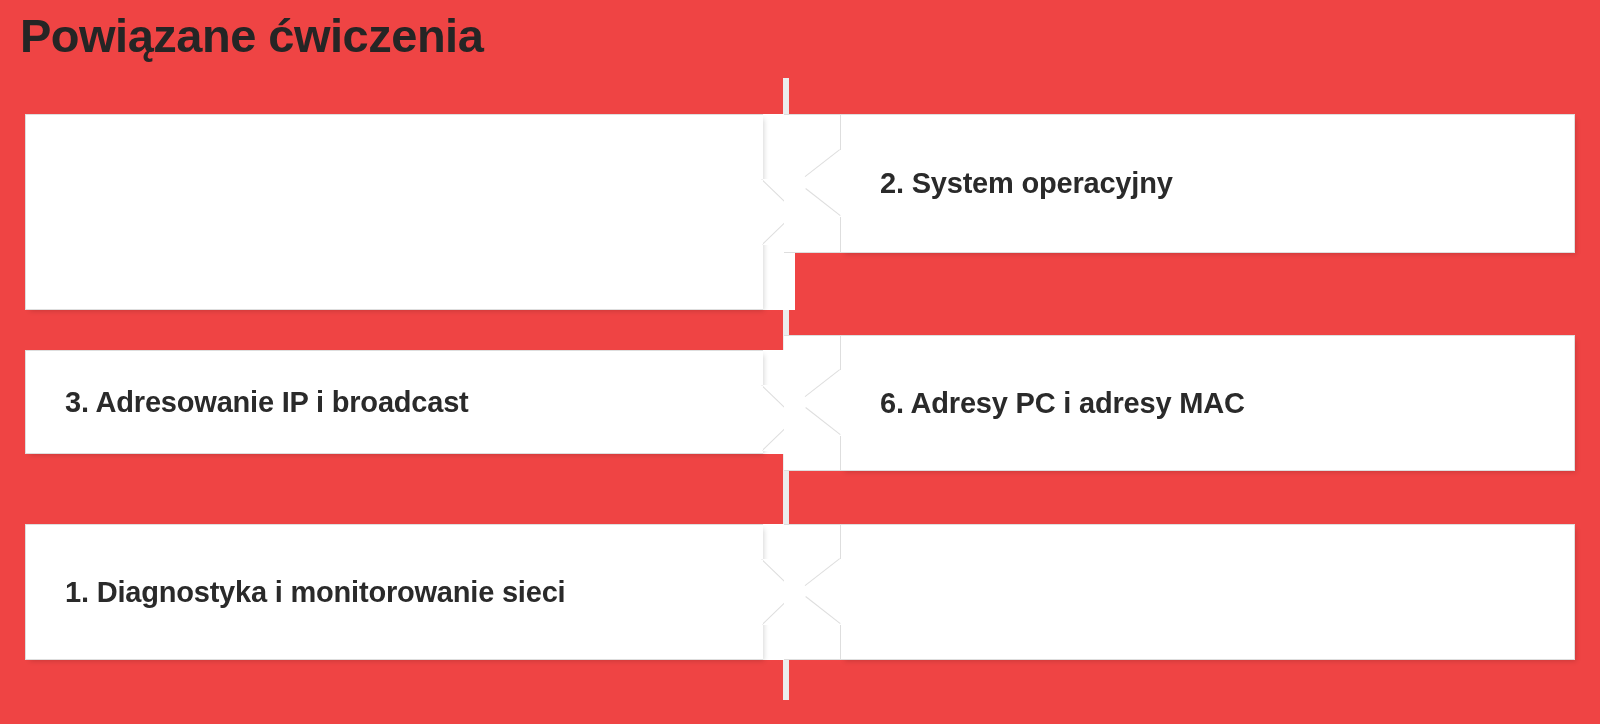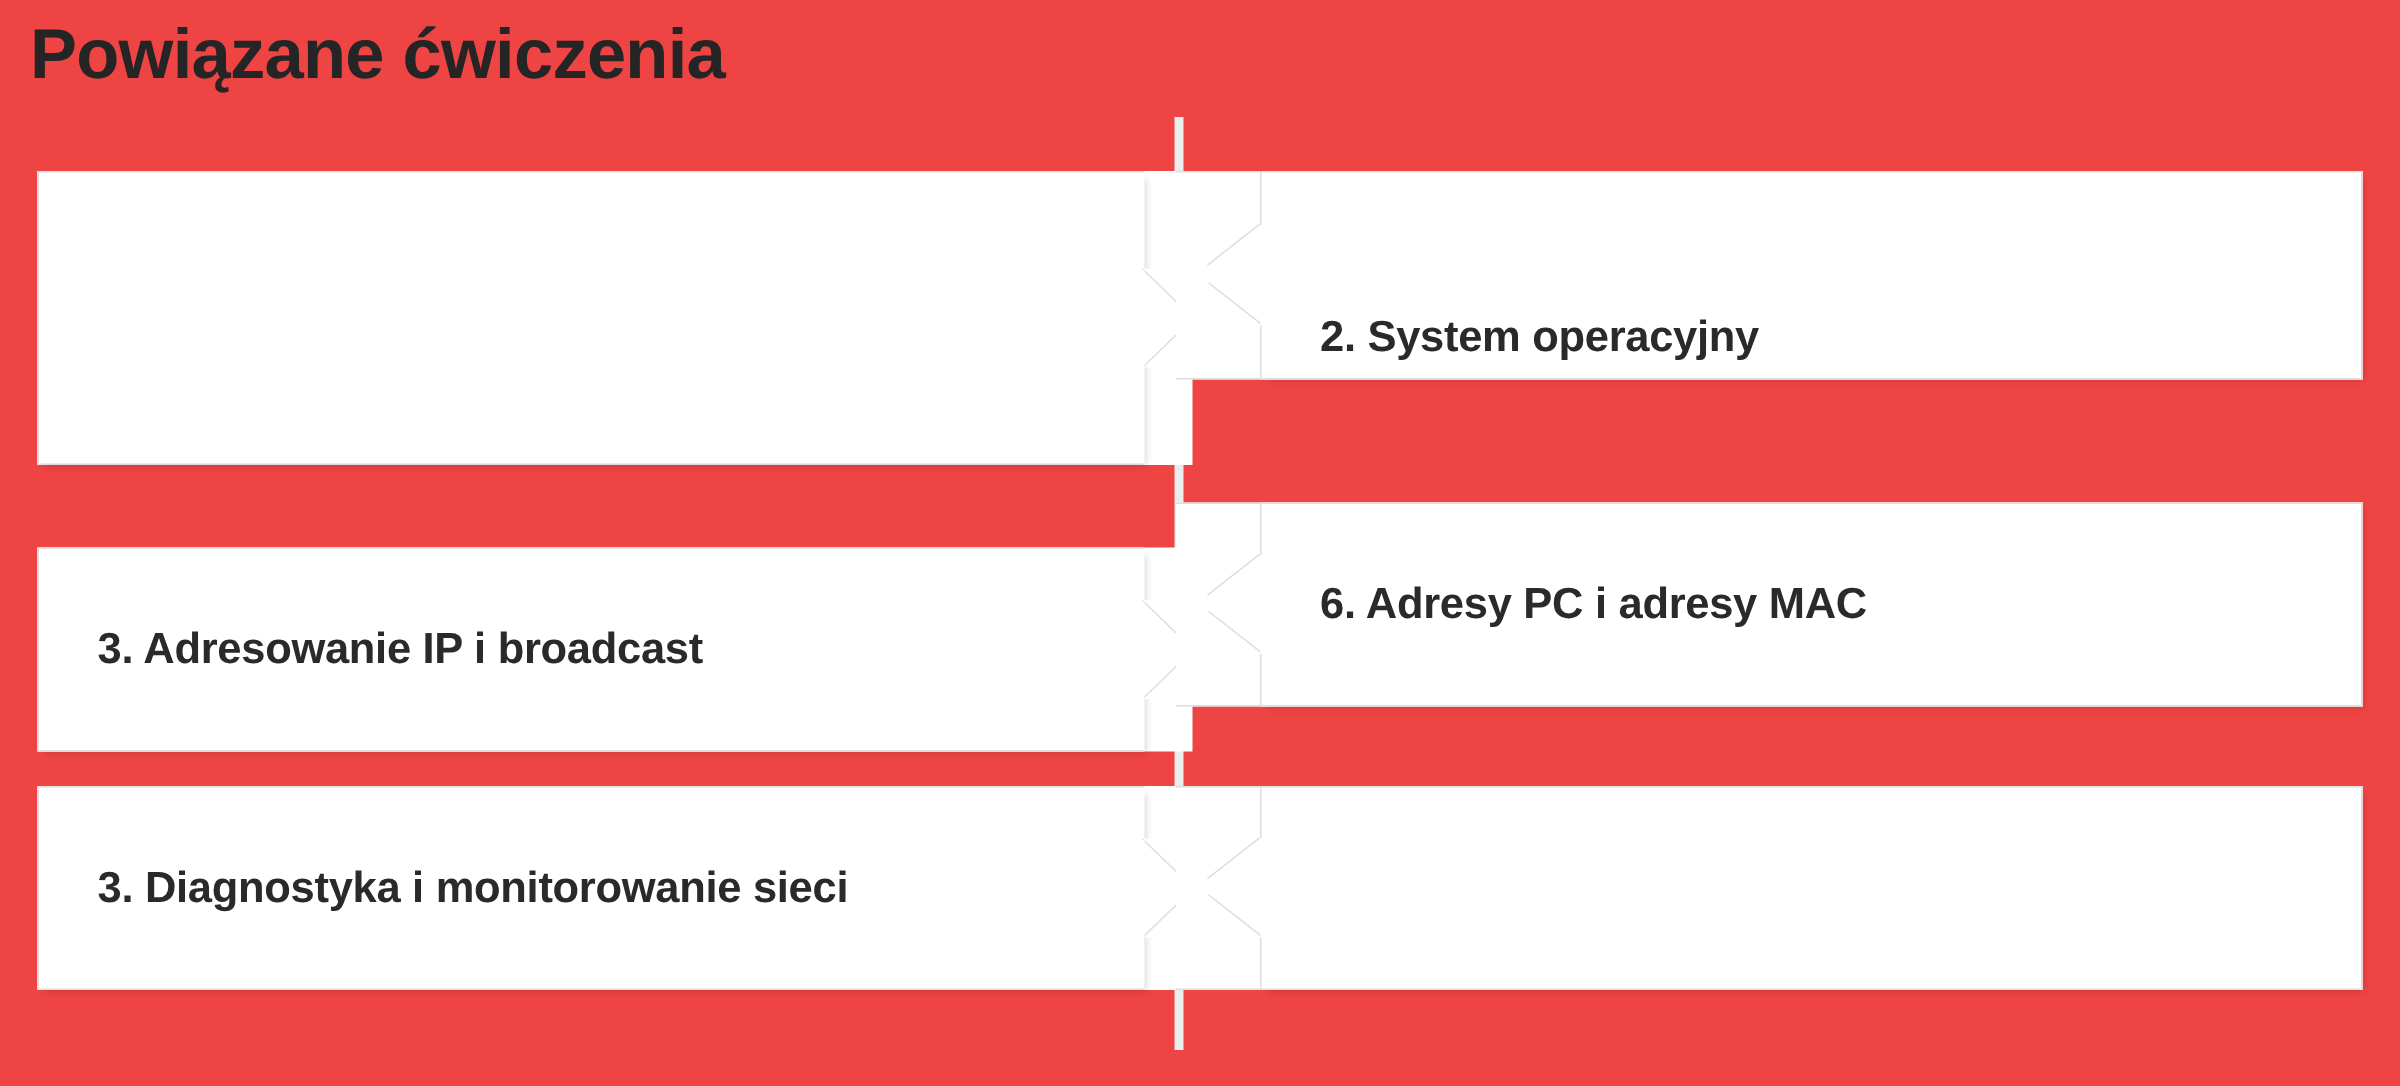--- a/index.html
+++ b/index.html
@@ -155,35 +155,35 @@
   <div class="page-title">Powiązane ćwiczenia</div>
 
   <div class="center-rail"></div>
 
   <div class="card card-left" style="left:25px; top:114px; width:770px; height:196px;">
     <div class="card-body"></div>
     <div class="card-head" style="top:65px; height:66px;"></div>
     <div class="head-mask" style="top:66px; height:64px;"></div>
   </div>
 
-  <div class="card card-left" style="left:25px; top:350px; width:770px; height:136px;margin-top:15px;">
+  <div class="card card-left" style="left:25px; top:350px; width:770px; height:104px;">
     <div class="card-body"></div>
     <div class="card-head" style="top:35px; height:66px;"></div>
     <div class="head-mask" style="top:36px; height:64px;"></div>
     <div class="card-label">3. Adresowanie IP i broadcast</div>
   </div>
 
   <div class="card card-left" style="left:25px; top:524px; width:770px; height:136px;">
     <div class="card-body"></div>
     <div class="card-head" style="top:35px; height:66px;"></div>
     <div class="head-mask" style="top:36px; height:64px;"></div>
-    <div class="card-label">3. Diagnostyka i monitorowanie sieci</div>
-  </div>
-
-  <div class="card card-right" style="left:784px; top:114px; width:791px; height:139px;align-items:flex-end;">
+    <div class="card-label">1. Diagnostyka i monitorowanie sieci</div>
+  </div>
+
+  <div class="card card-right" style="left:784px; top:114px; width:791px; height:139px;">
     <div class="card-body"></div>
     <div class="edge-top" style="top:0;"></div>
     <div class="edge-bot" style="bottom:0;"></div>
     <div class="side-top" style="top:0; height:36px;"></div>
     <div class="side-bot" style="bottom:0; height:36px;"></div>
     <div class="notch-line" style="top:36px; left:56px; transform: rotate(142deg);"></div>
     <div class="notch-line" style="bottom:36px; left:56px; transform: rotate(-142deg);"></div>
     <div class="card-label">2. System operacyjny</div>
   </div>
 

